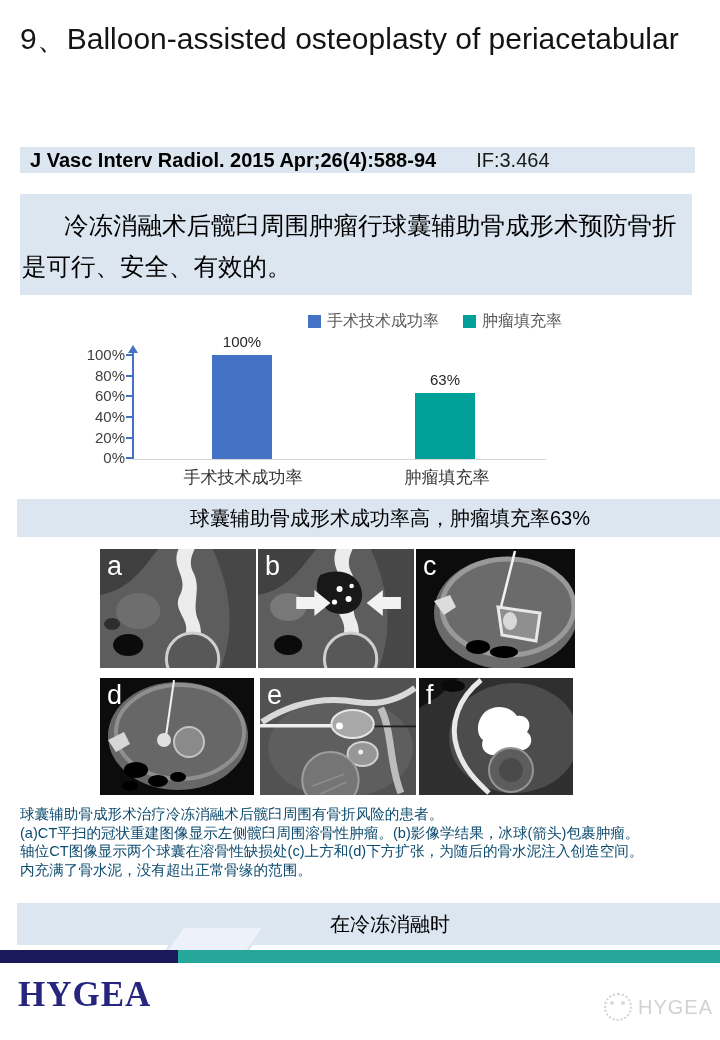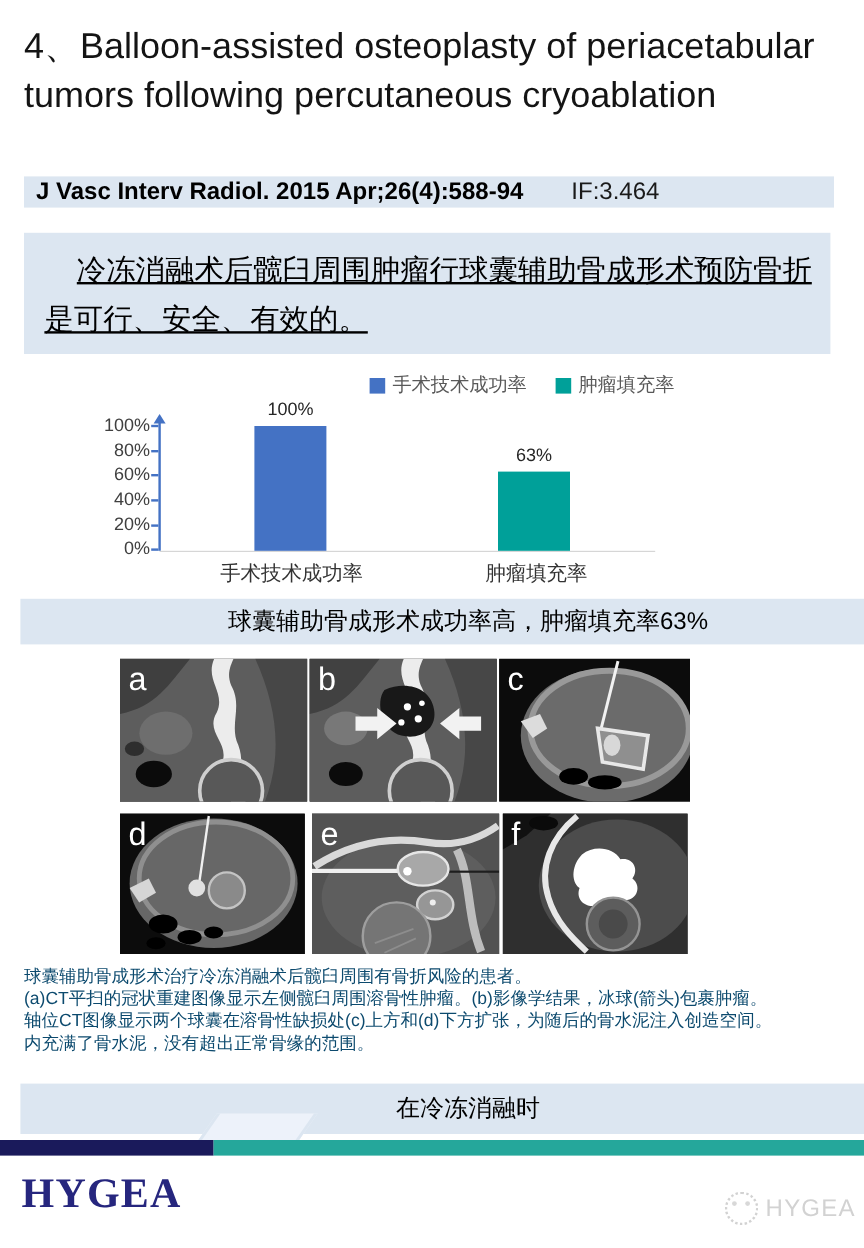--- a/index.html
+++ b/index.html
@@ -10,23 +10,23 @@
   
   .title{left:20px;top:18px;width:692px;font-size:30px;line-height:41px;color:#141414;letter-spacing:0;}
 
   
   .journal{left:20px;top:147px;width:675px;height:26px;background:#dce6f1;display:flex;align-items:center;}
   .journal .ref{margin-left:10px;font-size:20px;font-weight:bold;color:#000;}
   .journal .if{margin-left:40px;font-size:20px;color:#1a1a1a;}
 
   
   .conclusion{left:20px;top:194px;width:672px;height:101px;background:#dce6f1;font-size:24.5px;
-              line-height:41px;color:#000;padding-top:11px;box-sizing:border-box;text-decoration:underline;}
+              line-height:41px;color:#000;padding-top:11px;box-sizing:border-box;}
   .conclusion .l1{margin-left:44px;}
-  .conclusion .l2{margin-left:17px;}
+  .conclusion .l2{margin-left:2px;}
 
   
   .legend{left:308px;top:311px;display:flex;gap:24px;font-size:16px;color:#595959;align-items:center;}
   .legend-item{display:flex;align-items:center;gap:6px;}
   .legend-swatch{width:13px;height:13px;display:inline-block;}
   .ylabels{left:75px;top:346px;width:52px;height:125px;}
   .ytick{position:absolute;right:2px;width:50px;text-align:right;font-size:15px;color:#404040;height:18px;}
   .ytick:nth-child(1){top:0px;}  .ytick:nth-child(2){top:21px;}
   .ytick:nth-child(3){top:41px;} .ytick:nth-child(4){top:62px;}
   .ytick:nth-child(5){top:83px;} .ytick:nth-child(6){top:103px;}
@@ -71,22 +71,21 @@
   .wm-icon::before{content:"";position:absolute;left:4px;top:6px;width:4px;height:4px;border-radius:50%;background:#d8d8d8;}
   .wm-icon::after{content:"";position:absolute;right:5px;top:6px;width:4px;height:4px;border-radius:50%;background:#d8d8d8;}
   .wm-text{font-size:20px;letter-spacing:1px;}
 </style>
 </head>
 <body>
 
 <div class="slide">
 
   <div class="abs title">
-    <div>4、Balloon-assisted osteoplasty of periacetabular</div>
-    <div>tumors following percutaneous cryoablation</div>
+    <div>9、Balloon-assisted osteoplasty of periacetabular</div>
   </div>
 
   <div class="abs journal">
     <span class="ref">J Vasc Interv Radiol. 2015 Apr;26(4):588-94</span>
     <span class="if">IF:3.464</span>
   </div>
 
   <div class="abs conclusion">
     <div class="l1">冷冻消融术后髋臼周围肿瘤行球囊辅助骨成形术预防骨折</div>
     <div class="l2">是可行、安全、有效的。</div>

